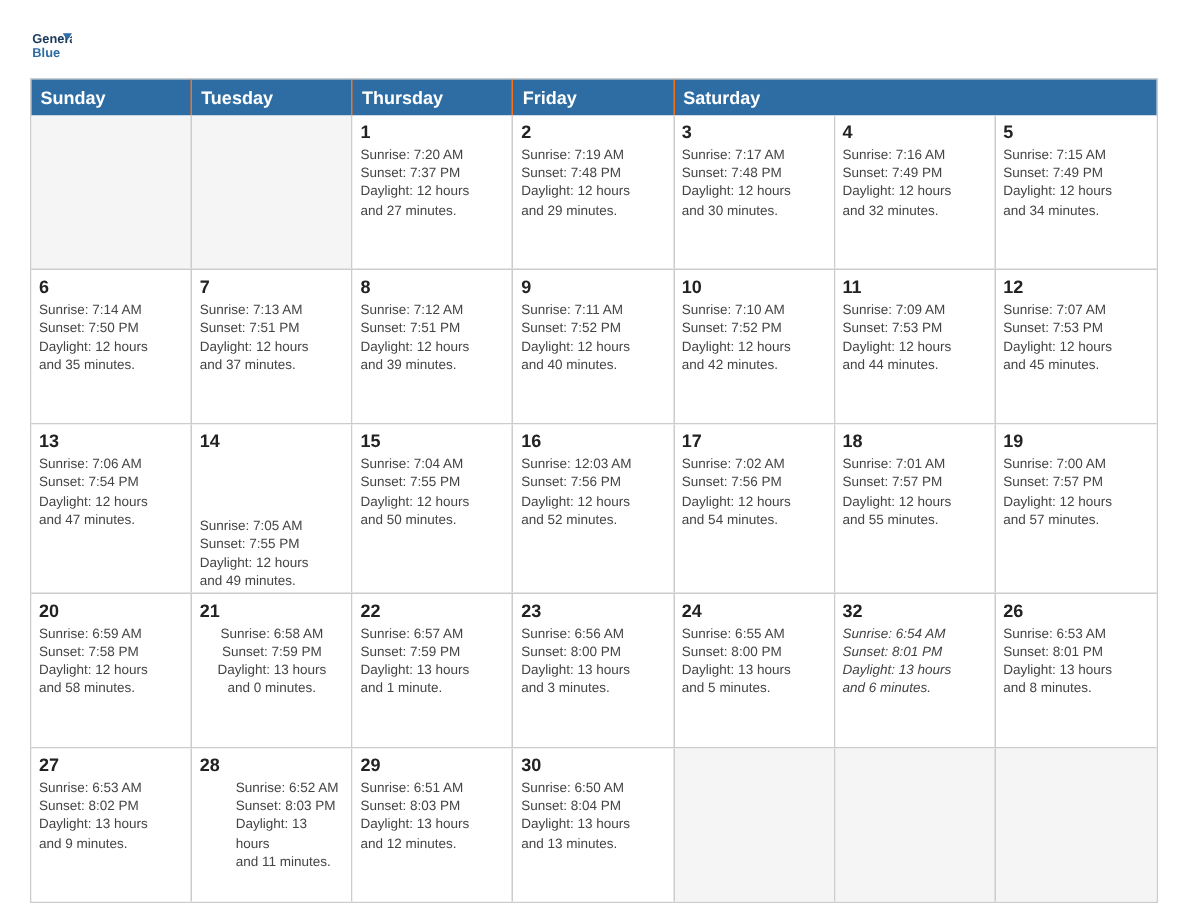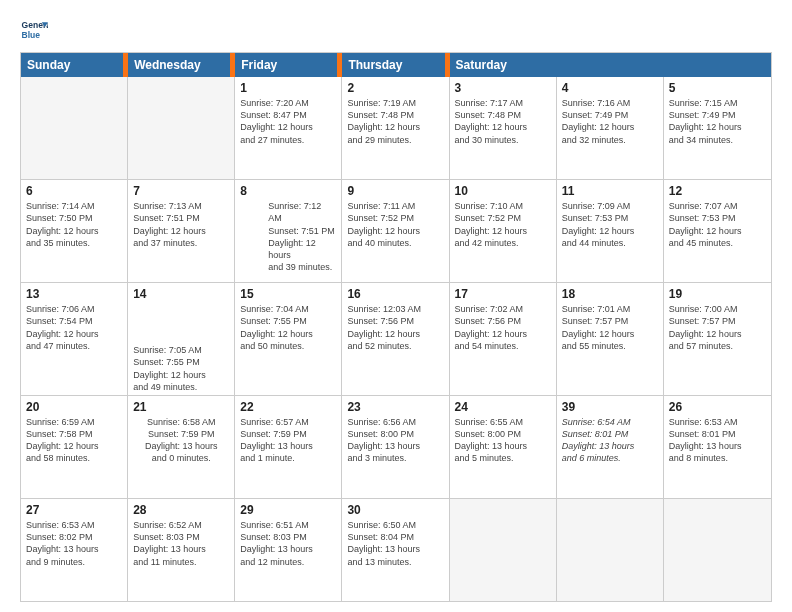--- a/index.html
+++ b/index.html
@@ -54,21 +54,21 @@
       display: grid;
       grid-template-columns: repeat(7, 1fr);
       background: #2e6da4;
     }
     .cal-header-cell {
       color: #fff;
       font-size: 12px;
       font-weight: bold;
       padding: 5px 6px;
       text-align: left;
-      border-right: 5px solid #f97316;
+      border-right: 1px solid #f97316;
     }
     .cal-header-cell:last-child { border-right: none; }
     .cal-body {
       flex: 1;
       display: flex;
       flex-direction: column;
     }
     .cal-row {
       display: grid;
       grid-template-columns: repeat(7, 1fr);
@@ -114,33 +114,33 @@
     </div>
     <div class="title-area">
       <div class="month-year"></div>
       <div class="location"></div>
     </div>
   </div>
 
   <div class="calendar">
     <div class="cal-header">
     <div class="cal-header-cell">Sunday</div>
-        <div class="cal-header-cell">Wednesday</div>
+        <div class="cal-header-cell">Tuesday</div>
+        <div class="cal-header-cell">Thursday</div>
         <div class="cal-header-cell">Friday</div>
-        <div class="cal-header-cell">Thursday</div>
         <div class="cal-header-cell">Saturday</div>
       </div>
     <div class="cal-body">
     <div class="cal-row">
           <div class="cal-cell shade empty"></div>
           <div class="cal-cell shade empty"></div>
           <div class="cal-cell">
             <div class="day-num">1</div>
             <div class="cal-cell-text" style="white-space: pre-line;">Sunrise: 7:20 AM
-Sunset: 8:47 PM
+Sunset: 7:37 PM
 Daylight: 12 hours
 and 27 minutes.</div>
           </div>
           <div class="cal-cell">
             <div class="day-num">2</div>
             <div class="cal-cell-text" style="white-space: pre-line;">Sunrise: 7:19 AM
 Sunset: 7:48 PM
 Daylight: 12 hours
 and 29 minutes.</div>
           </div>
@@ -176,21 +176,21 @@
           </div>
           <div class="cal-cell">
             <div class="day-num">7</div>
             <div class="cal-cell-text" style="white-space: pre-line;">Sunrise: 7:13 AM
 Sunset: 7:51 PM
 Daylight: 12 hours
 and 37 minutes.</div>
           </div>
           <div class="cal-cell">
             <div class="day-num">8</div>
-            <div class="cal-cell-text" style="white-space: pre-line; margin-left: 28px;">Sunrise: 7:12 AM
+            <div class="cal-cell-text" style="white-space: pre-line;">Sunrise: 7:12 AM
 Sunset: 7:51 PM
 Daylight: 12 hours
 and 39 minutes.</div>
           </div>
           <div class="cal-cell">
             <div class="day-num">9</div>
             <div class="cal-cell-text" style="white-space: pre-line;">Sunrise: 7:11 AM
 Sunset: 7:52 PM
 Daylight: 12 hours
 and 40 minutes.</div>
@@ -298,21 +298,21 @@
 and 3 minutes.</div>
           </div>
           <div class="cal-cell">
             <div class="day-num">24</div>
             <div class="cal-cell-text" style="white-space: pre-line;">Sunrise: 6:55 AM
 Sunset: 8:00 PM
 Daylight: 13 hours
 and 5 minutes.</div>
           </div>
           <div class="cal-cell">
-            <div class="day-num">39</div>
+            <div class="day-num">32</div>
             <div class="cal-cell-text" style="white-space: pre-line; font-style: italic;">Sunrise: 6:54 AM
 Sunset: 8:01 PM
 Daylight: 13 hours
 and 6 minutes.</div>
           </div>
           <div class="cal-cell">
             <div class="day-num">26</div>
             <div class="cal-cell-text" style="white-space: pre-line;">Sunrise: 6:53 AM
 Sunset: 8:01 PM
 Daylight: 13 hours
@@ -322,21 +322,21 @@
         <div class="cal-row">
           <div class="cal-cell">
             <div class="day-num">27</div>
             <div class="cal-cell-text" style="white-space: pre-line;">Sunrise: 6:53 AM
 Sunset: 8:02 PM
 Daylight: 13 hours
 and 9 minutes.</div>
           </div>
           <div class="cal-cell">
             <div class="day-num">28</div>
-            <div class="cal-cell-text" style="white-space: pre-line;">Sunrise: 6:52 AM
+            <div class="cal-cell-text" style="white-space: pre-line; margin-left: 24px;">Sunrise: 6:52 AM
 Sunset: 8:03 PM
 Daylight: 13 hours
 and 11 minutes.</div>
           </div>
           <div class="cal-cell">
             <div class="day-num">29</div>
             <div class="cal-cell-text" style="white-space: pre-line;">Sunrise: 6:51 AM
 Sunset: 8:03 PM
 Daylight: 13 hours
 and 12 minutes.</div>

